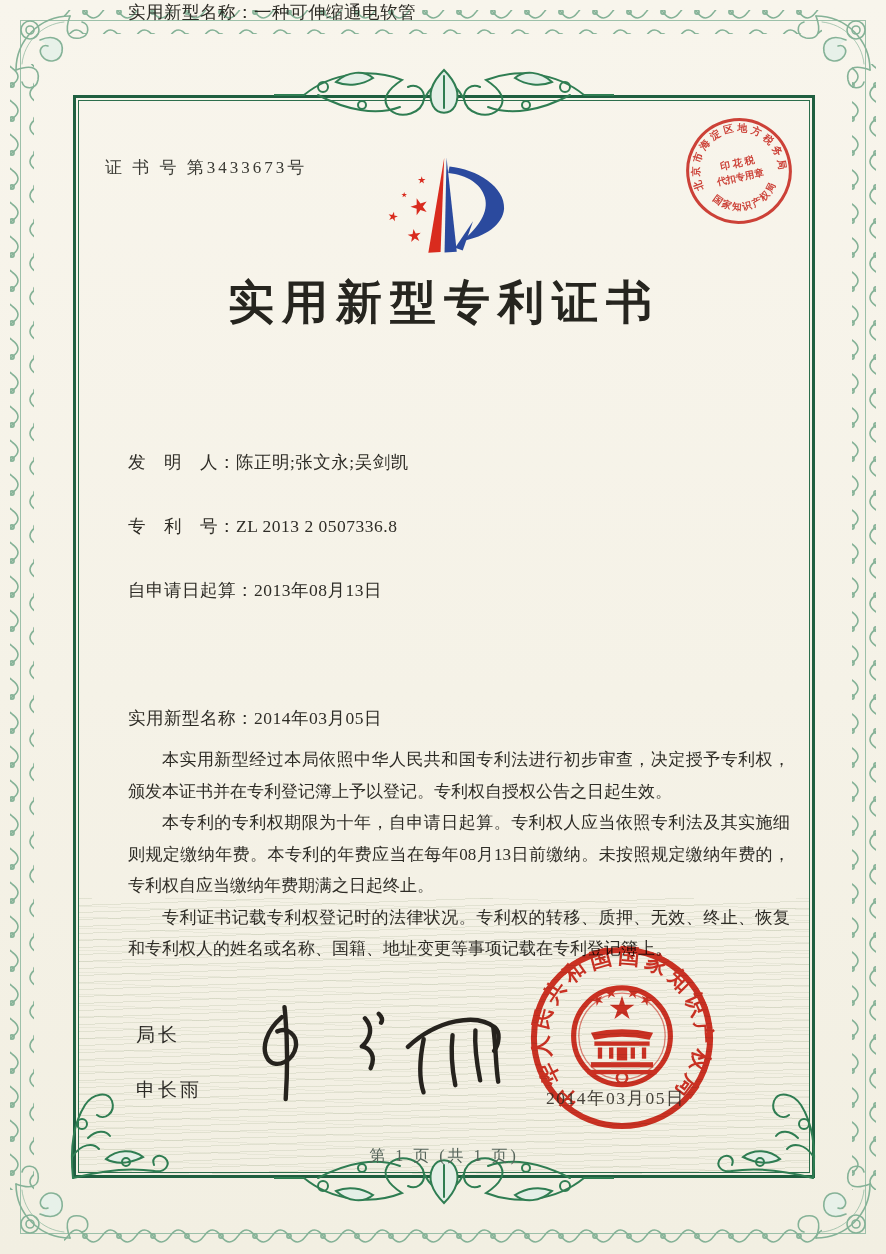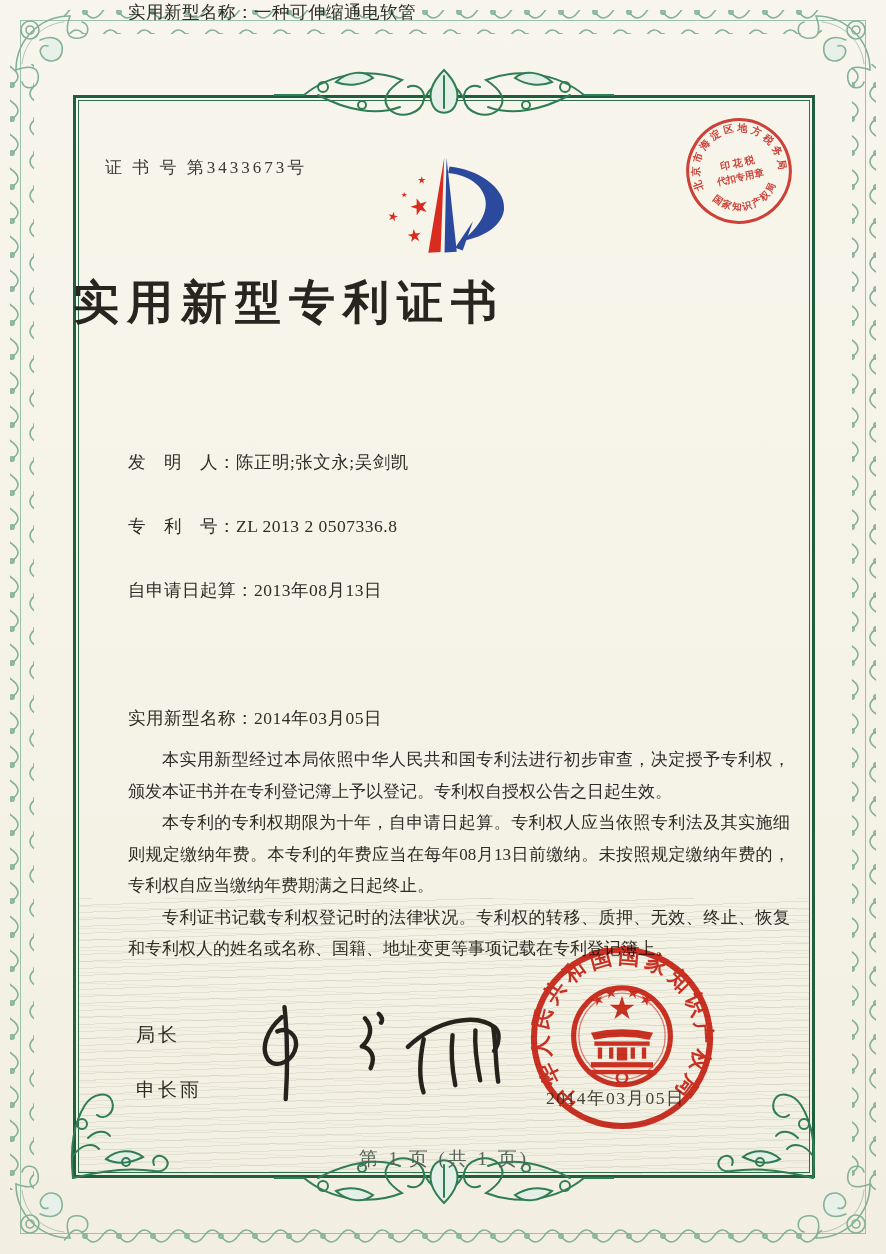--- a/index.html
+++ b/index.html
@@ -42,21 +42,21 @@
     position:absolute;left:105px;top:156px;z-index:5;
     font-size:17px;letter-spacing:3px;color:#3a3a34;text-align:right;
   }
   .logo{position:absolute;left:358px;top:138px;width:185px;height:129px;z-index:5;}
   .tax-stamp{
     position:absolute;left:682px;top:114px;width:114px;height:114px;z-index:6;
     transform:rotate(-12deg);opacity:.92;mix-blend-mode:multiply;
   }
   .title{
     position:absolute;left:73px;top:272px;width:742px;z-index:5;
-    text-align:left;font-size:46px;font-weight:bold;letter-spacing:8px;color:#26251f;
+    text-align:center;font-size:46px;font-weight:bold;letter-spacing:8px;color:#26251f;
   }
   .field{
     position:absolute;left:128px;z-index:5;
     font-size:17.5px;color:#2e2c26;letter-spacing:.5px;white-space:nowrap;
   }
   .field:nth-of-type(1){top:386px;}
   .f2{top:450px;text-align:center;} .f3{top:514px;} .f4{top:578px;} .f5{top:642px;} .f6{top:706px;}
   .body-text{
     position:absolute;left:128px;top:744px;width:662px;z-index:5;
     font-size:17px;line-height:31.5px;color:#2e2c26;text-align:justify;
@@ -69,21 +69,21 @@
   .seal{
     position:absolute;left:527px;top:943px;width:190px;height:190px;z-index:5;
     mix-blend-mode:multiply;opacity:.95;
   }
   .issue-date{
     position:absolute;left:546px;top:1086px;z-index:7;
     font-size:17.5px;letter-spacing:1.5px;color:rgba(44,41,34,.88);
   }
   .page-footer{
     position:absolute;left:73px;top:1146px;width:742px;z-index:5;
-    text-align:center;font-size:19px;letter-spacing:3px;color:#55645a;
+    text-align:center;font-size:16px;letter-spacing:3px;color:#55645a;
   }
 </style>
 </head>
 <body>
 
 <div class="page">
 
   <svg class="lace" width="886" height="1254">
     <defs>
       <pattern id="laceT" width="34" height="24" patternUnits="userSpaceOnUse">

